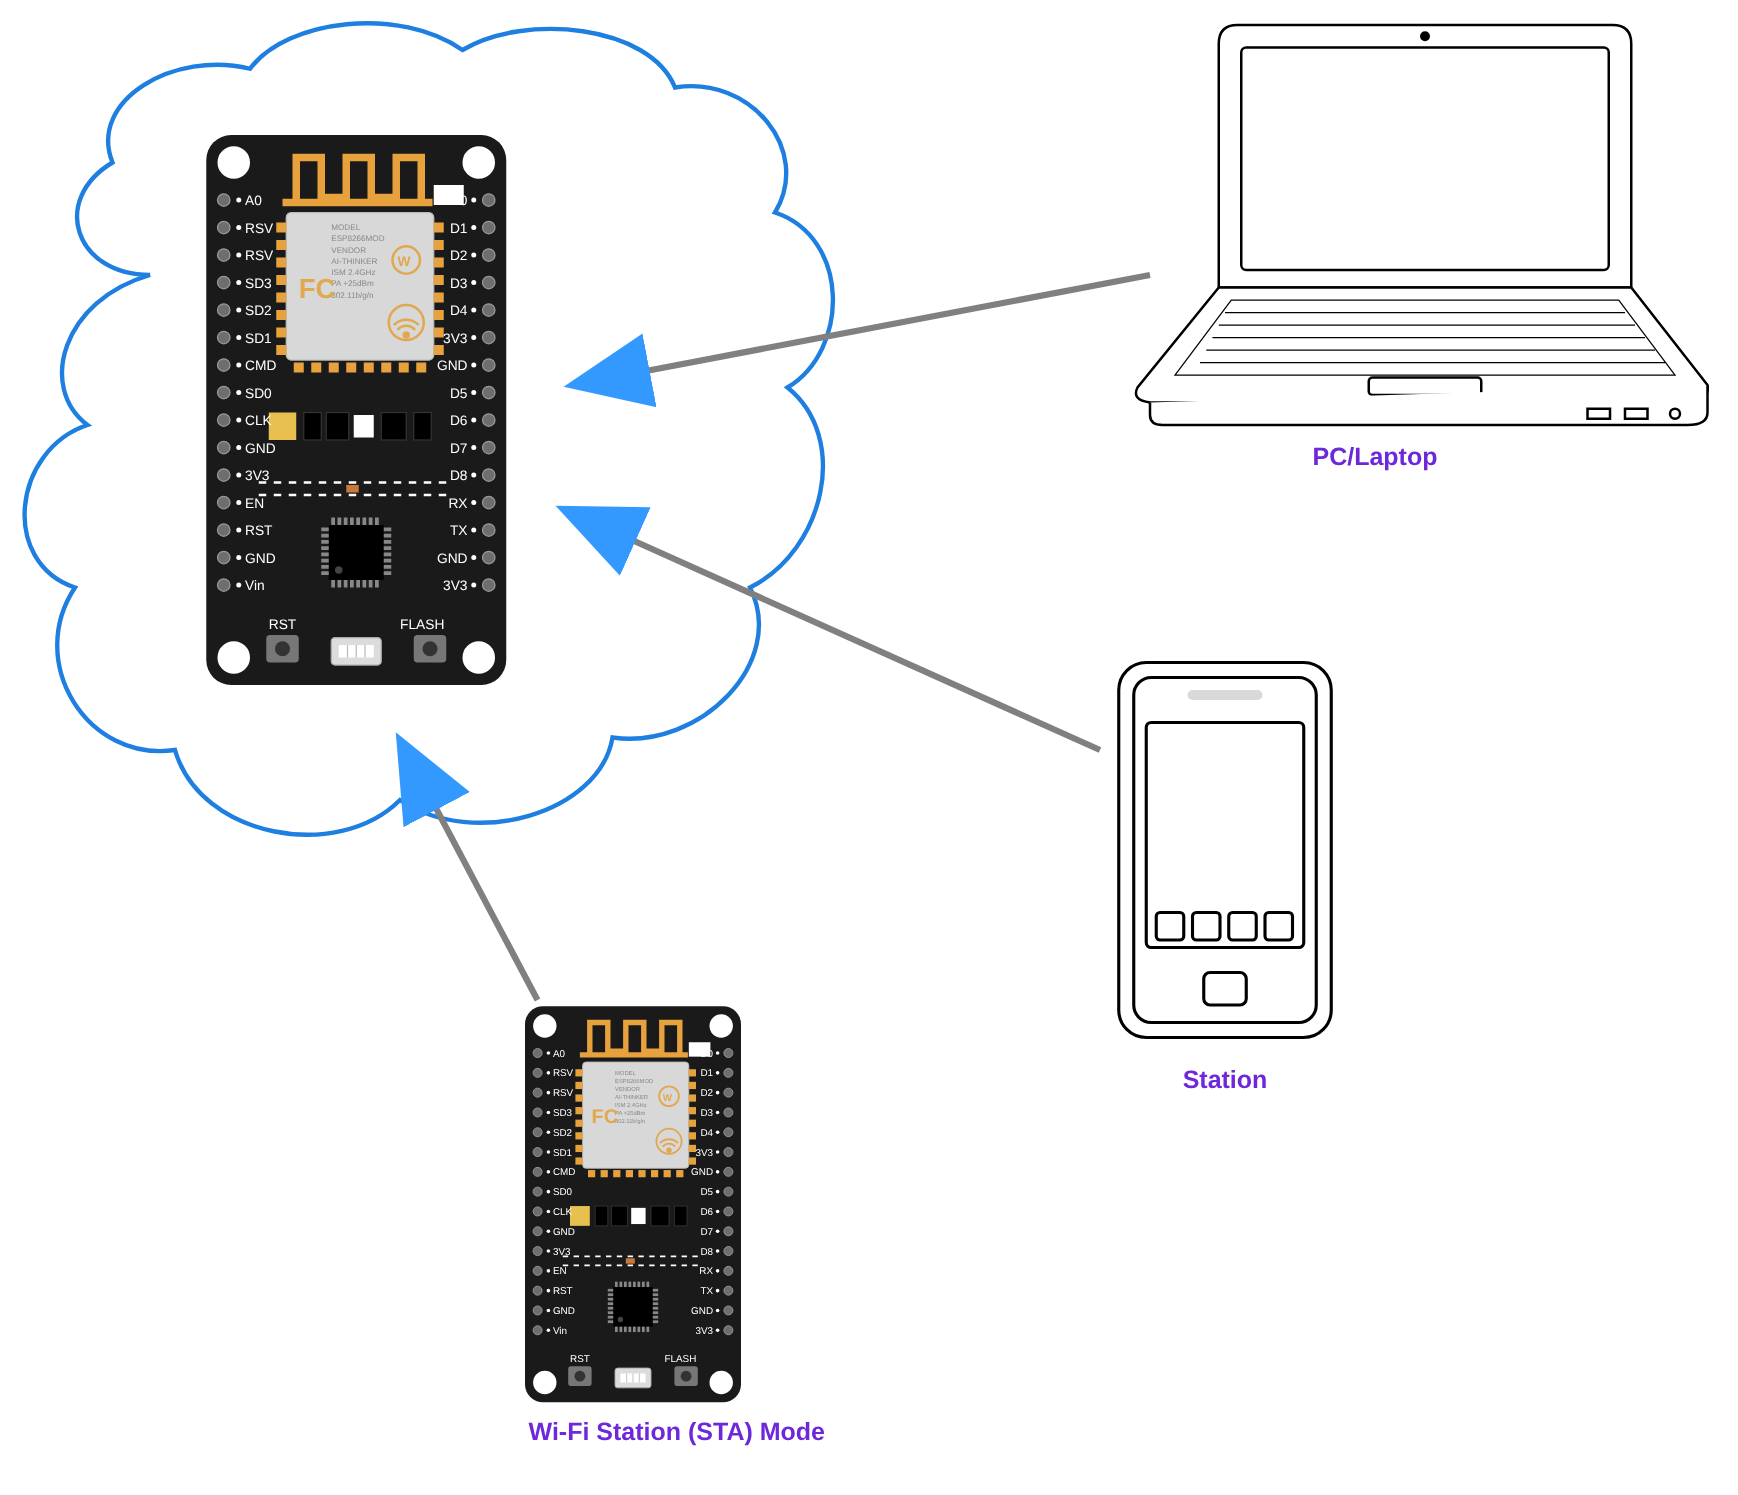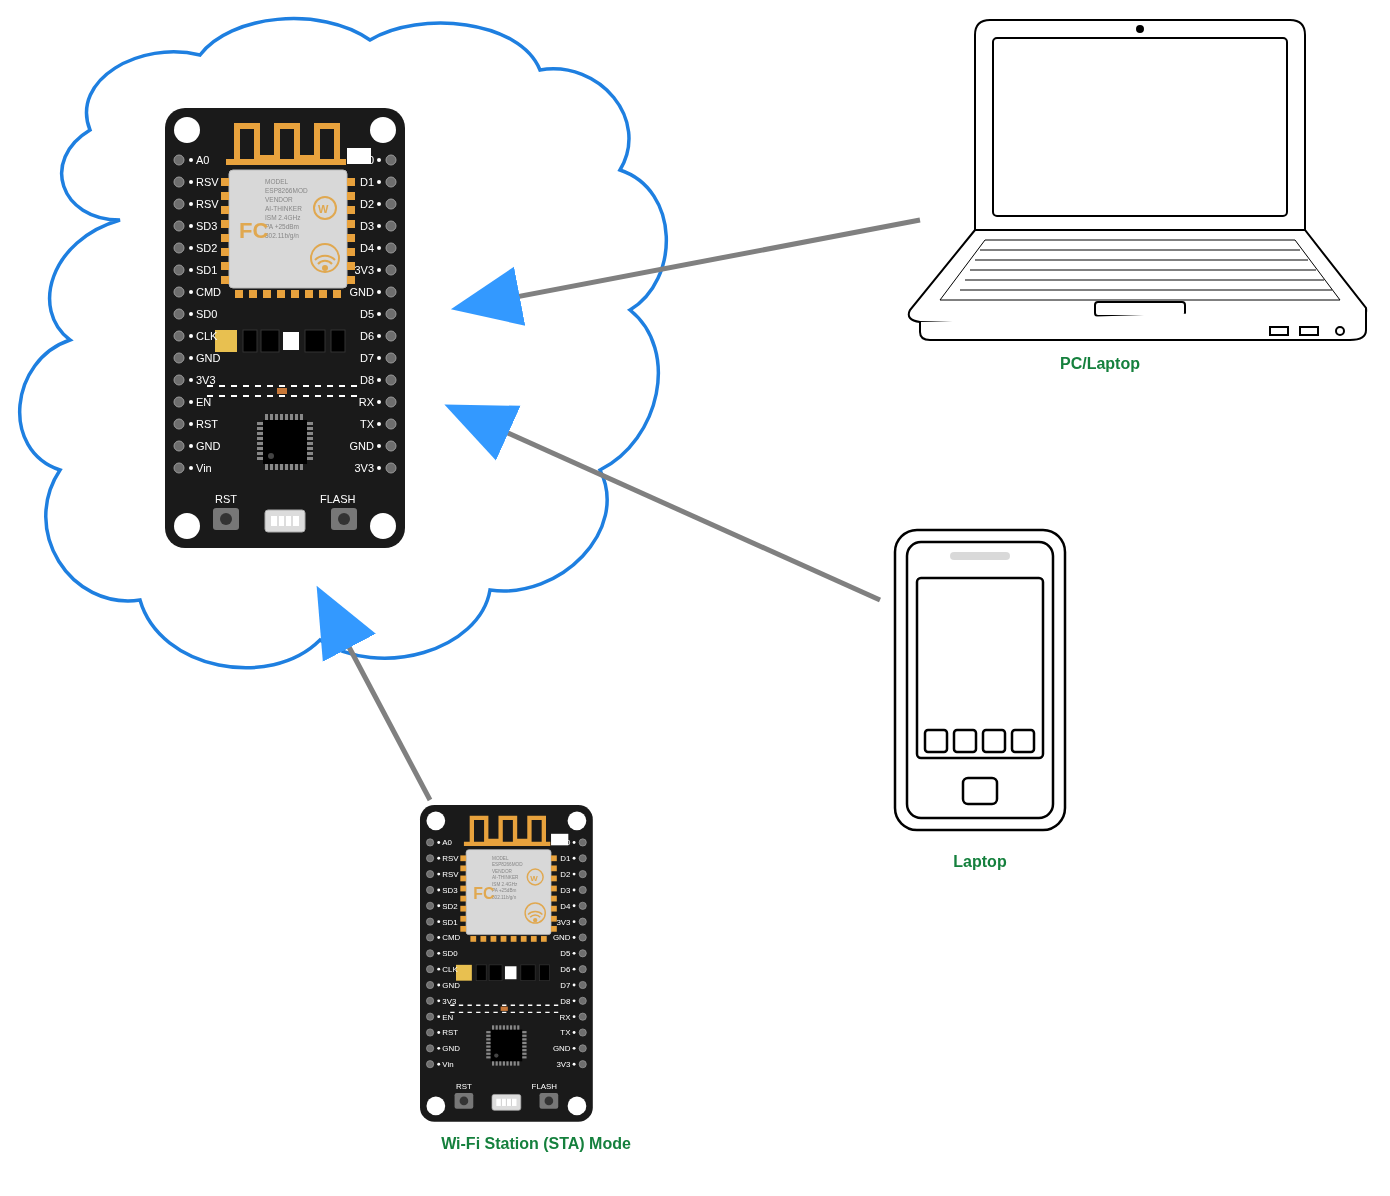--- a/index.html
+++ b/index.html
@@ -1,18 +1,18 @@
 <!DOCTYPE html>
 <html><head>
 <meta charset="utf-8">
 <style>
   body { margin: 0; padding: 0; font-family: Arial, sans-serif; background: #fff; }
   .canvas { position: relative; width: 1390px; height: 1196px; }
   svg { position: absolute; top: 0; left: 0; }
-  .caption { position: absolute; font-weight: bold; font-size: 16px; color: #15803d; text-align: center; }
+  .caption { position: absolute; font-weight: bold; font-size: 20px; color: #6d28d9; text-align: center; }
 </style>
 </head>
 <body>
 
 <div class="canvas">
 
 <svg width="1390" height="1196" viewBox="0 0 1390 1196">
   <defs>
     <marker id="arrowhead" markerWidth="16" markerHeight="16" refX="4" refY="8" orient="auto">
       <polygon points="0,2 14,8 0,14" fill="#3399ff"></polygon>
@@ -612,17 +612,17 @@
 
     <rect x="100" y="402" width="40" height="22" rx="3" fill="#dcdcdc" stroke="#aaa"></rect>
     <rect x="106" y="408" width="28" height="10" fill="#fff"></rect>
     <line x1="113" y1="408" x2="113" y2="418" stroke="#bbb"></line>
     <line x1="120" y1="408" x2="120" y2="418" stroke="#bbb"></line>
     <line x1="127" y1="408" x2="127" y2="418" stroke="#bbb"></line>
   </g>
   </defs>
 </svg>
 
-<div class="caption" style="left:396px; top:1135px; width:280px;">Wi-Fi Station (STA) Mode</div>
+<div class="caption" style="left:380px; top:1135px; width:280px;text-align:right;">Wi-Fi Station (STA) Mode</div>
 <div class="caption" style="left:1000px; top:355px; width:200px;">PC/Laptop</div>
-<div class="caption" style="left:900px; top:853px; width:160px;">Laptop</div>
+<div class="caption" style="left:900px; top:853px; width:160px;">Station</div>
 
 </div>
 
 </body></html>

